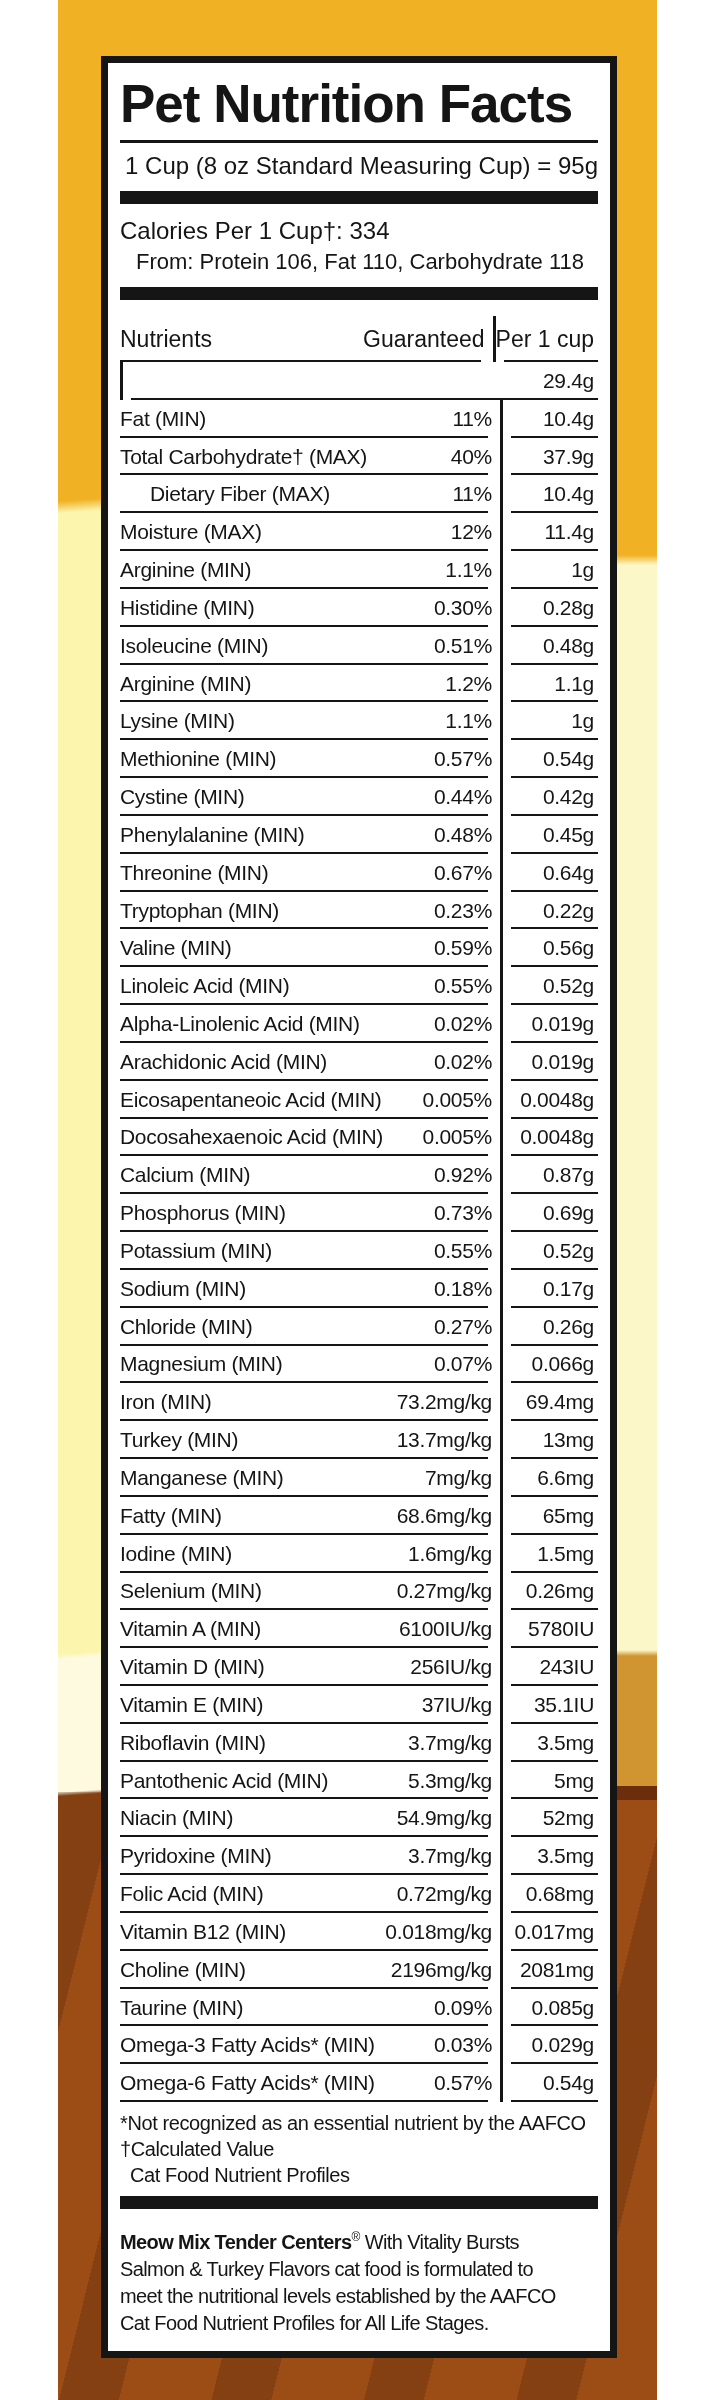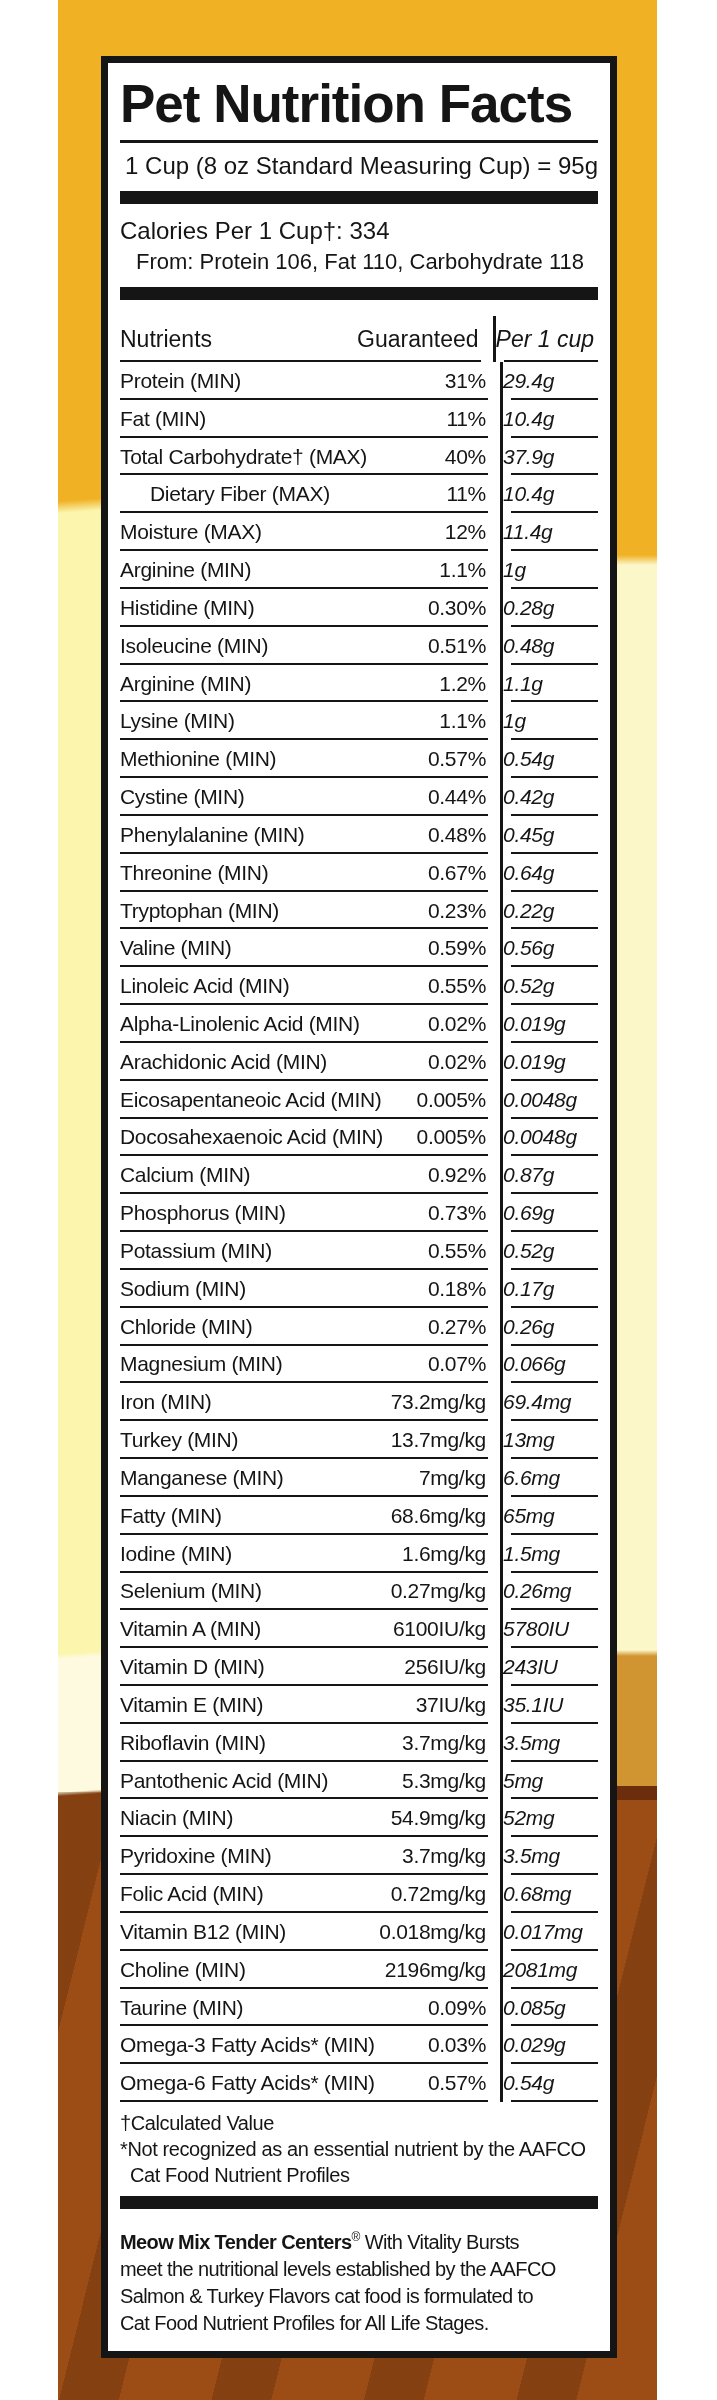--- a/index.html
+++ b/index.html
@@ -43,23 +43,23 @@
   .bar.b2{margin:4px 0 16px 0;}
   .bar.b3{margin:8px 0 9px 0;}
   .cal1{font-size:24px; line-height:32px; white-space:nowrap;}
   .cal2{font-size:22px; line-height:30px; padding-left:16px; white-space:nowrap; margin-bottom:6px;}
 
   .thead,.row{display:flex; align-items:stretch;}
   .thead{height:46px; font-size:23px;}
   .rows{flex:1; display:flex; flex-direction:column;}
   .row{flex:1; font-size:21px; letter-spacing:-0.3px;}
   .c1{width:380px; display:flex; justify-content:space-between; align-items:center;
-      position:relative; padding-right:14px; white-space:nowrap;}
-  .c2{flex:1; display:flex; justify-content:flex-start; align-items:center;
-      position:relative; border-left:3px solid var(--ink); padding-right:4px; white-space:nowrap;font-style:italic;}
+      position:relative; padding-right:8px; white-space:nowrap;}
+  .c2{flex:1; display:flex; justify-content:flex-end; align-items:center;
+      position:relative; border-left:3px solid var(--ink); padding-right:4px; white-space:nowrap;}
   .c1::after{content:""; position:absolute; left:0; right:12px; bottom:0; height:2px; background:var(--ink);}
   .c2::after{content:""; position:absolute; left:8px; right:0; bottom:0; height:2px; background:var(--ink);}
   .name.indent{padding-left:30px;}
 
   .footnotes{font-size:20px; letter-spacing:-0.4px; line-height:26px; margin-top:8px;}
   .fn-ast2{padding-left:10px;}
   .statement{font-size:20px; letter-spacing:-0.6px; line-height:27px; margin-top:6px;}
   .statement .ln{white-space:nowrap;}
   .brand{font-weight:700;}
   .sup{font-size:12px; vertical-align:super;}
@@ -90,24 +90,20 @@
         <span>Nutrients</span>
         <span>Guaranteed</span>
       </div>
       <div class="c2">
         <span>Per 1 cup</span>
       </div>
     </div>
 
     <div class="rows">
       <div class="row">
-        <div class="c1">
-          <span class="name">Protein (MIN)</span>
-          <span>31%</span>
-        </div>
         <div class="c2">
           <span>29.4g</span>
         </div>
       </div>
 
       <div class="row">
         <div class="c1">
           <span class="name">Fat (MIN)</span>
           <span>11%</span>
         </div>
@@ -552,29 +548,29 @@
           <span class="name">Omega-6 Fatty Acids* (MIN)</span>
           <span>0.57%</span>
         </div>
         <div class="c2">
           <span>0.54g</span>
         </div>
       </div>
     </div>
 
     <div class="footnotes">
+      <div>*Not recognized as an essential nutrient by the AAFCO</div>
       <div>†Calculated Value</div>
-      <div>*Not recognized as an essential nutrient by the AAFCO</div>
       <div class="fn-ast2">Cat Food Nutrient Profiles</div>
     </div>
     <div class="bar b3"></div>
 
     <div class="statement">
       <div class="ln">
         <span class="brand">Meow Mix Tender Centers</span><span class="sup">®</span><span> With Vitality Bursts</span>
       </div>
+      <div class="ln">Salmon &amp; Turkey Flavors cat food is formulated to</div>
       <div class="ln">meet the nutritional levels established by the AAFCO</div>
-      <div class="ln">Salmon &amp; Turkey Flavors cat food is formulated to</div>
       <div class="ln">Cat Food Nutrient Profiles for All Life Stages.</div>
     </div>
 
   </div>
 </div>
 
 </body></html>

